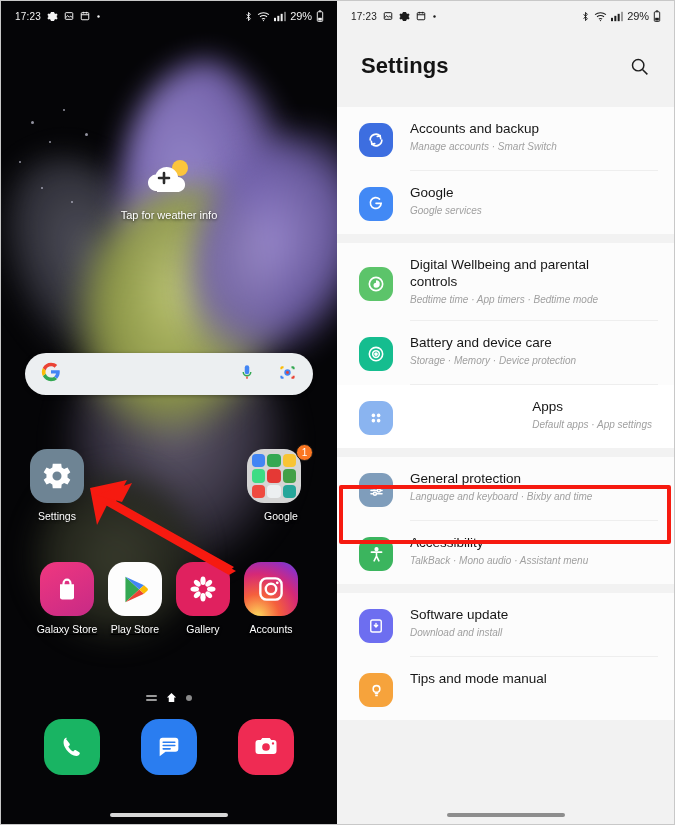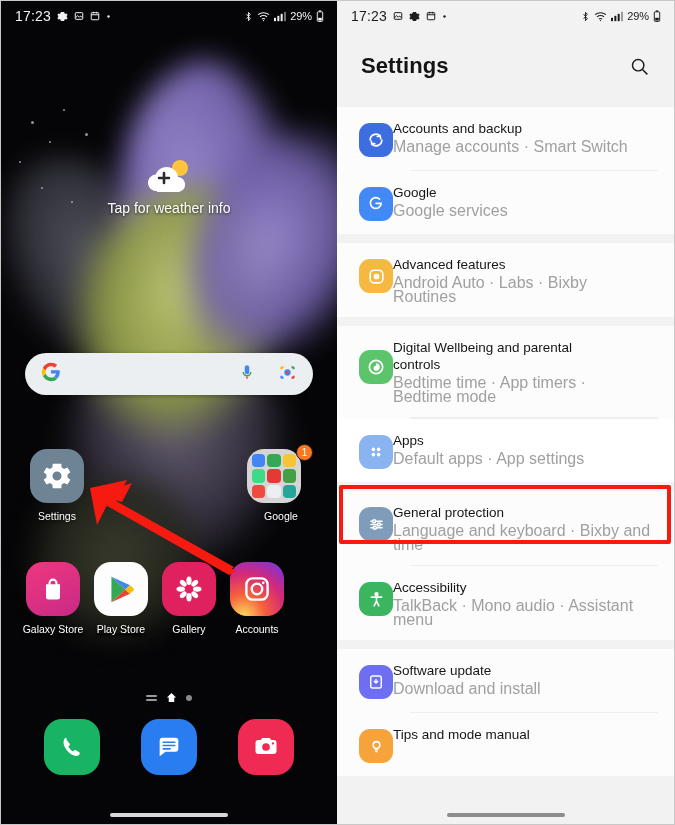--- a/index.html
+++ b/index.html
@@ -43,42 +43,42 @@
 
   .status {
     position: relative; z-index: 5;
     height: 30px; display: flex; align-items: center;
     padding: 0 13px 0 14px; font-size: 11px;
   }
   .status.dark { color: #f2f2f2; }
   .status.light { color: #1c1c1c; }
   .status .left { display: flex; align-items: center; gap: 6px; }
   .status .right { margin-left: auto; display: flex; align-items: center; gap: 4px; }
-  .status .time { font-size: 14px; letter-spacing: .2px; }
+  .status .time { font-size: 10px; letter-spacing: .2px; }
   .sicon { display: inline-flex; align-items: center; }
   .batt { font-size: 11px; letter-spacing: -.1px; }
 
   .weather {
     position: absolute; z-index: 4; left: 0; right: 0; top: 155px;
     text-align: center; color: #fff;
   }
-  .weather .wtext { font-size: 14px; text-shadow: 0 1px 3px rgba(0,0,0,.7); }
+  .weather .wtext { font-size: 11px; margin-top: 9px; text-shadow: 0 1px 3px rgba(0,0,0,.7); }
 
   .searchbar {
     position: absolute; z-index: 4; left: 24px; right: 24px; top: 352px;
     height: 42px; background: #eceff1; border-radius: 21px;
     display: flex; align-items: center; padding: 0 16px;
     box-shadow: 0 1px 4px rgba(0,0,0,.35);
   }
   .searchbar .spacer { flex: 1; }
 
   .appgrid { position: absolute; z-index: 4; left: 0; right: 0; top: 448px; }
   .approw { display: flex; }
   .approw.row1 { justify-content: space-between; padding: 0 22px; }
-  .approw.row2 { padding: 0 18px; margin-top: 40px; text-decoration: underline; }
+  .approw.row2 { justify-content: space-between; padding: 0 32px; margin-top: 40px; text-decoration: underline; }
   .app { width: 68px; text-align: center; position: relative; }
   .app .ic {
     width: 54px; height: 54px; margin: 0 auto;
     border-radius: 17px; display: flex; align-items: center; justify-content: center;
     position: relative;
   }
   .app .nm {
     margin-top: 7px; font-size: 10.5px; color: #fff;
     text-shadow: 0 1px 3px rgba(0,0,0,.85); white-space: nowrap;
   }
@@ -131,23 +131,23 @@
   .s-title { font-size: 22px; font-weight: bold; color: #141414; letter-spacing: .1px; }
   .s-search { margin-left: auto; width: 30px; height: 30px;
               display: flex; align-items: center; justify-content: center; }
 
   .group { background: #fcfcfc; margin-bottom: 9px; }
   .row { display: flex; align-items: flex-start; padding: 13px 16px 13px 22px; position: relative; }
   .row .icon {
     width: 34px; height: 34px; border-radius: 11px; flex: none;
     display: flex; align-items: center; justify-content: center; margin-top: 3px;
   }
-  .row .txt { padding-right: 6px; }
+  .row .txt { margin-left: 17px; padding-right: 6px; }
   .row .t { font-size: 13.5px; color: #161616; line-height: 17px; }
-  .row .s { font-size: 16px; color: #a0a0a0; margin-top: 3px; line-height: 14px; }
+  .row .s { font-size: 10px; color: #a0a0a0; margin-top: 3px; line-height: 14px; font-style: italic; }
   .divider { height: 1px; background: #eeeeee; margin-left: 73px; margin-right: 16px; }
 
   .highlight {
     position: absolute; z-index: 9;
     left: 2px; top: 484px; width: 332px; height: 59px;
     border: 4px solid #f61a10; border-radius: 2px;
   }
   .s-gesturebar {
     position: absolute; z-index: 10; bottom: 7px; left: 50%; transform: translateX(-50%);
     width: 118px; height: 4px; border-radius: 2px; background: #8d8d8d;
@@ -481,51 +481,50 @@
             <path d="M12 11.2h6.2a6.5 6.5 0 11-2-5.1"></path>
           </svg>
         </div>
         <div class="txt">
           <div class="t">Google</div>
           <div class="s">Google services</div>
         </div>
       </div>
     </div>
 
-    <div class="group">
-      <div class="row">
-        <div class="icon" style="background:#f5b840;">
-          <svg width="19" height="19" viewBox="0 0 24 24" fill="none" stroke="#fff" stroke-width="2">
-            <rect x="4" y="4" width="16" height="16" rx="5"></rect>
-              <circle cx="12" cy="12" r="2.6" fill="#fff"></circle>
-          </svg>
-        </div>
-        <div class="txt">
-          <div class="t">Advanced features</div>
-          <div class="s">Android Auto  ·  Labs  ·  Bixby Routines</div>
-        </div>
-      </div>
-    </div>
 
     <div class="group">
       <div class="row">
         <div class="icon" style="background:#5cc46a; margin-top:11px;">
           <svg width="20" height="20" viewBox="0 0 24 24" fill="none" stroke="#fff" stroke-width="2">
             <circle cx="12" cy="12" r="8"></circle>
               <path d="M12 7.5a4.5 4.5 0 010 9 3 3 0 010-6" fill="#fff" stroke="none"></path>
           </svg>
         </div>
         <div class="txt" style="max-width:225px;">
           <div class="t">Digital Wellbeing and parental controls</div>
           <div class="s">Bedtime time  ·  App timers  ·  Bedtime mode</div>
         </div>
       </div>
       <div class="divider"></div>
+      <div class="row">
+        <div class="icon" style="background:#15bd8f;">
+          <svg width="20" height="20" viewBox="0 0 24 24" fill="none" stroke="#fff" stroke-width="1.9">
+            <circle cx="12" cy="12" r="8"></circle>
+              <circle cx="12" cy="12" r="4"></circle>
+              <circle cx="12" cy="12" r="1.3" fill="#fff"></circle>
+          </svg>
+        </div>
+        <div class="txt">
+          <div class="t">Battery and device care</div>
+          <div class="s">Storage  ·  Memory  ·  Device protection</div>
+        </div>
+      </div>
       <div class="divider"></div>
-      <div class="row" style="background:#ffffff;">
+      <div class="row" style="background:#ffffff;justify-content:space-between;">
         <div class="icon" style="background:#8ab4f0;">
           <svg width="18" height="18" viewBox="0 0 24 24" fill="#fff">
             <circle cx="8.5" cy="8.5" r="2.4"></circle>
               <circle cx="15.5" cy="8.5" r="2.4"></circle>
             <circle cx="8.5" cy="15.5" r="2.4"></circle>
               <circle cx="15.5" cy="15.5" r="2.4"></circle>
           </svg>
         </div>
         <div class="txt">
           <div class="t">Apps</div>

